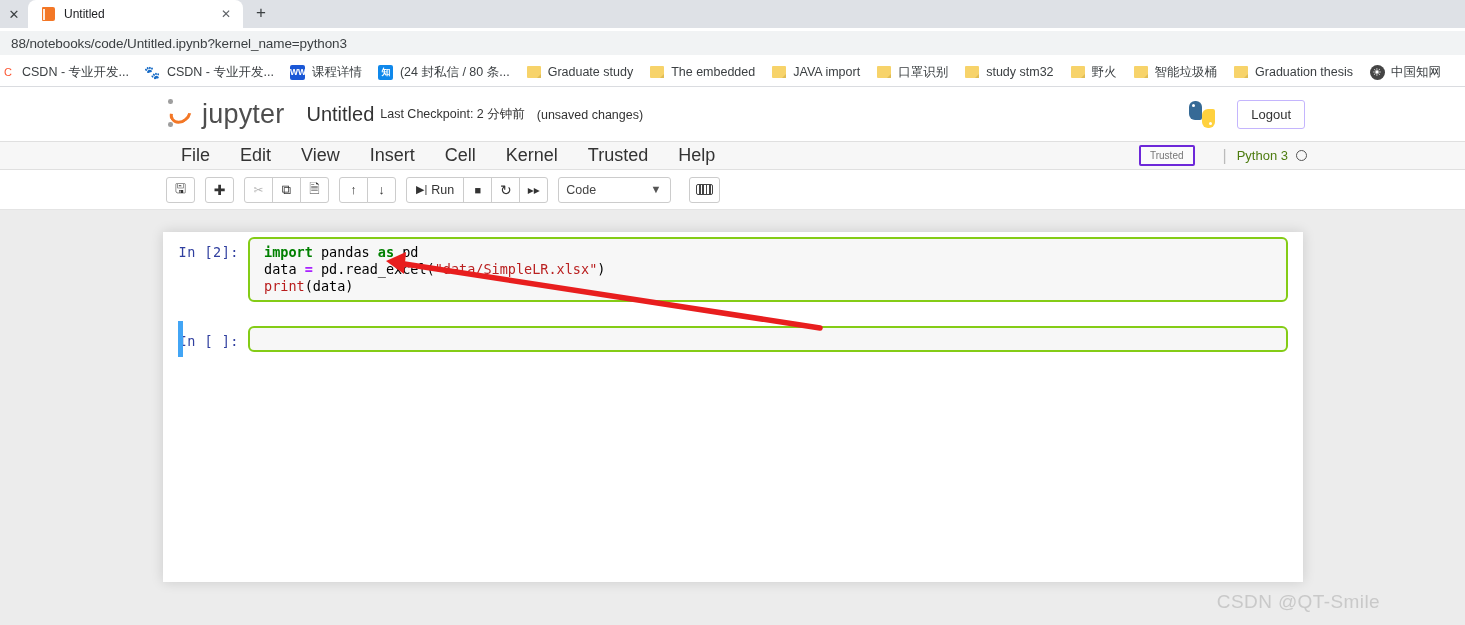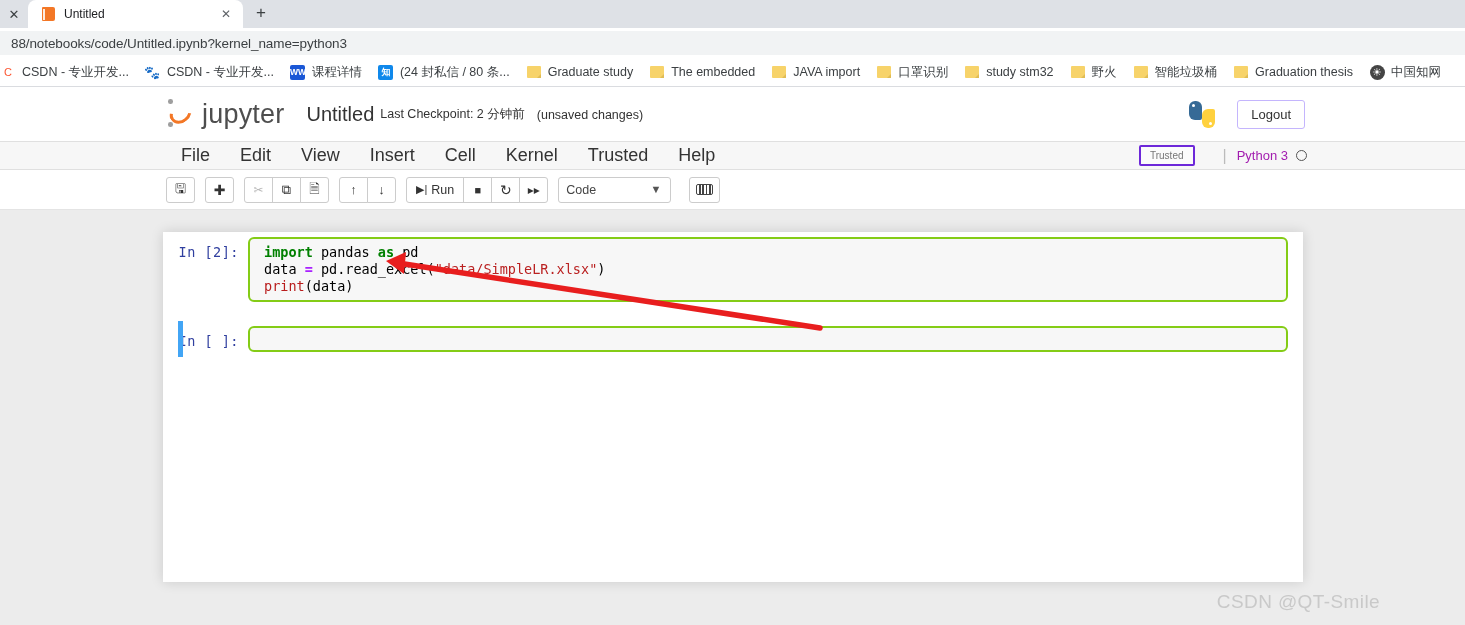--- a/index.html
+++ b/index.html
@@ -181,21 +181,21 @@
     position: relative;
   }
   .menu-item { font-size: 18px; color: #333; padding: 4px 15px; }
   .menu-right { position:absolute; right:158px; display:flex; align-items:center; gap:0; }
   .trusted {
     font-size: 10px; color: #777;
     border:2px solid #6d28d9; background:#fbfbfb;
     padding: 3px 9px; border-radius:2px;
   }
   .kernel-sep { color:#bbb; margin: 0 10px 0 28px; }
-  .kernel-name { font-size:13px; color:#a21caf; }
+  .kernel-name { font-size:13px; color:#4d7c0f; }
   .kernel-idle {
     width:11px;height:11px;border:1.6px solid #555;border-radius:50%;
     display:inline-block; margin-left:8px;
   }
 
   .toolbar {
     height: 40px;
     background: #fff;
     display: flex; align-items: center;
     padding-left: 166px;

